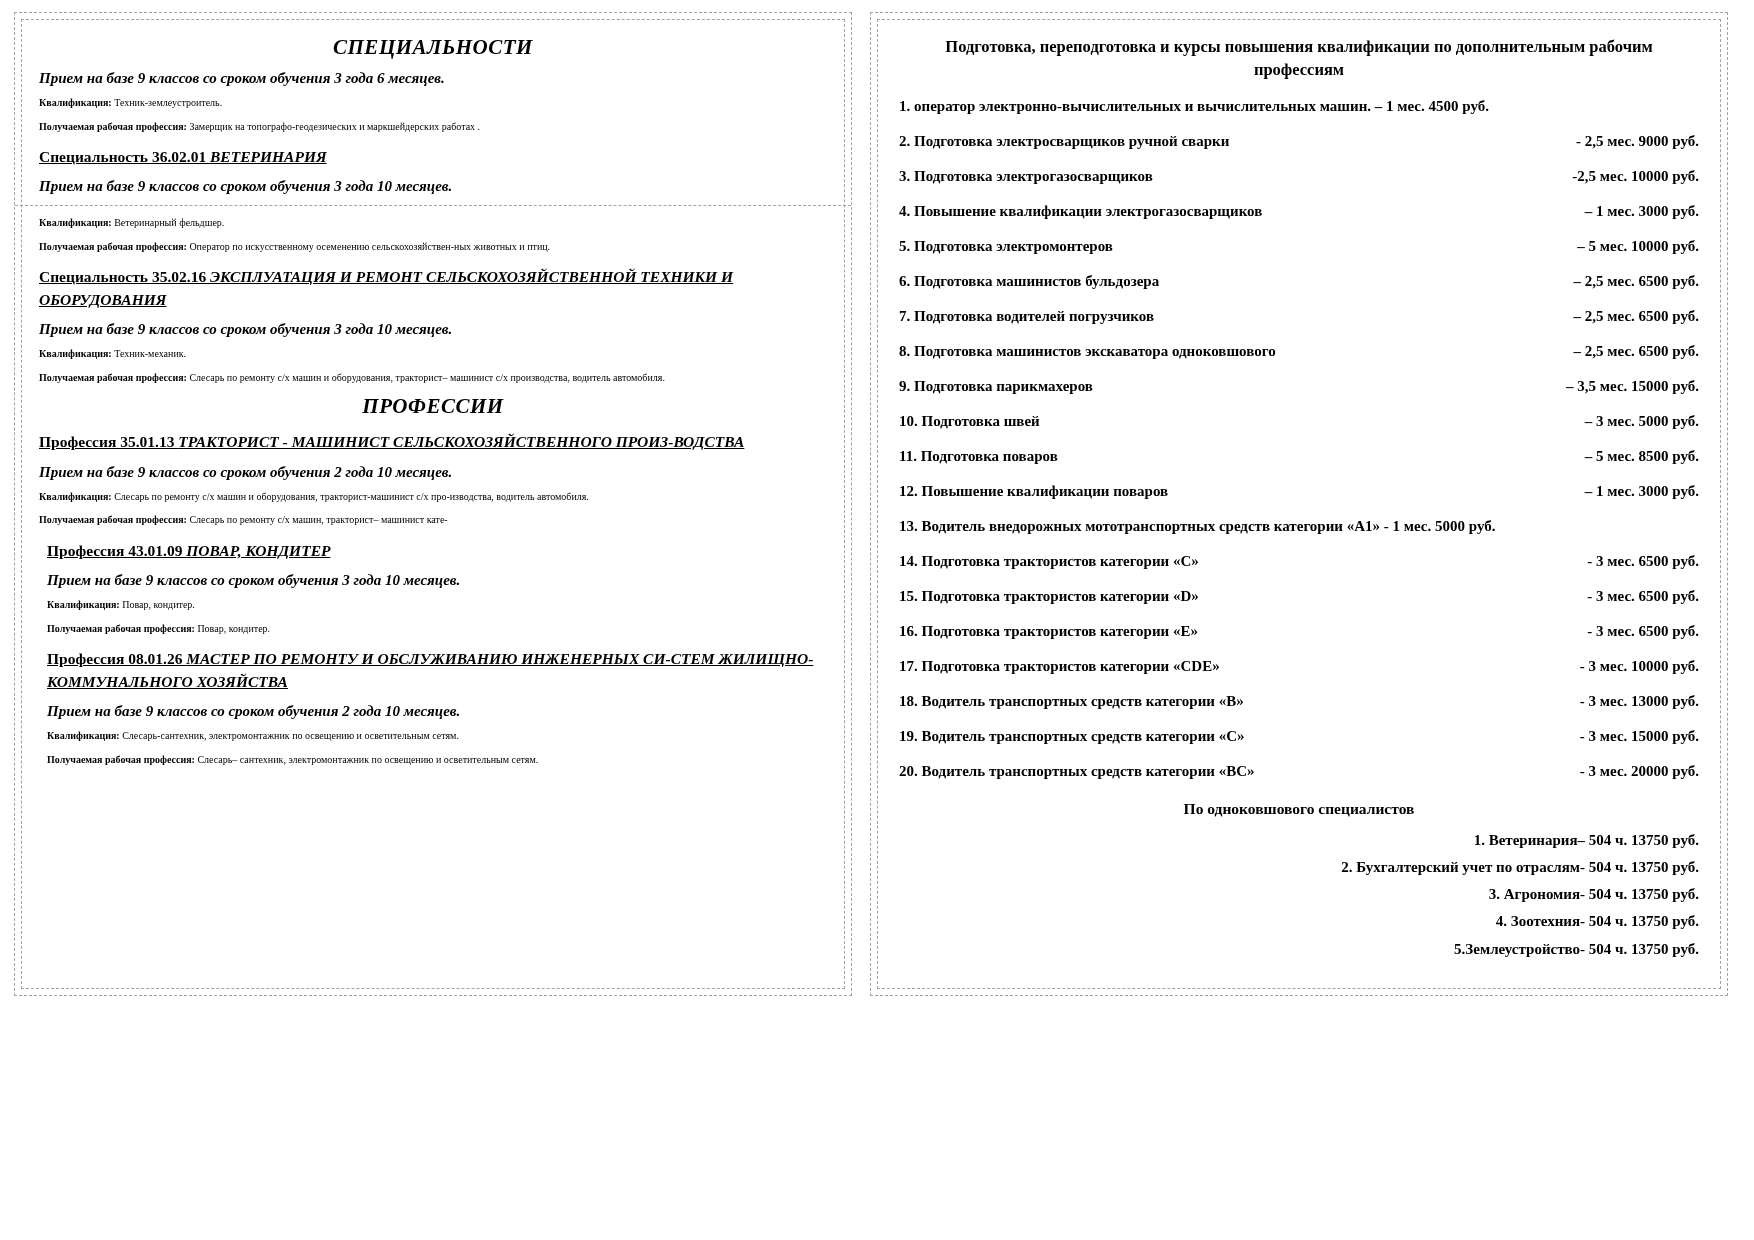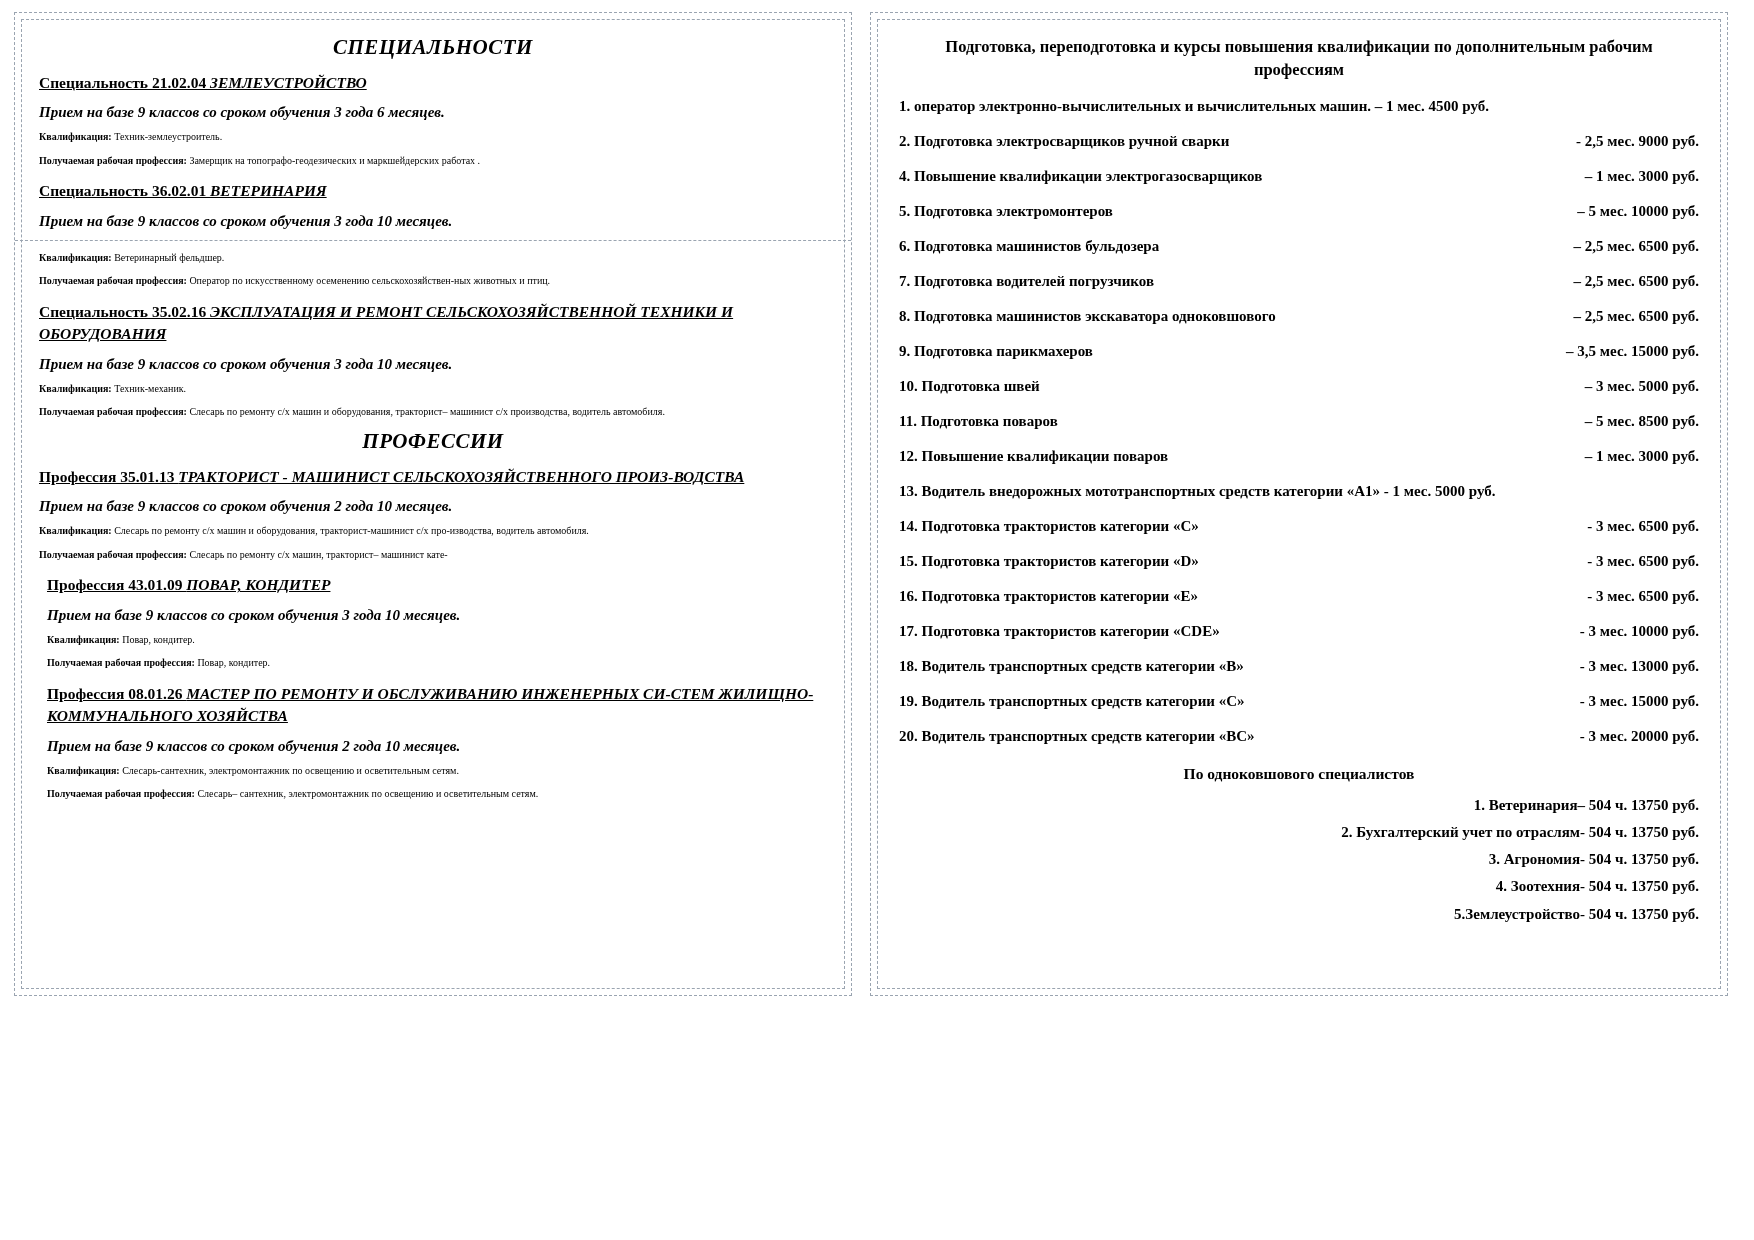--- a/index.html
+++ b/index.html
@@ -142,23 +142,20 @@
 </head>
 <body>
 
 <div class="page">
 
   <div class="col-left">
     <div class="inner-left">
 
       <div class="section-title">СПЕЦИАЛЬНОСТИ</div>
 
-      <div class="spec-head">
-        <span>Специальность 21.02.04 </span><span class="it">ЗЕМЛЕУСТРОЙСТВО</span>
-      </div>
       <div class="bold-line">Прием на базе 9 классов со сроком обучения 3 года 6 месяцев.</div>
       <div class="row">
         <b>Квалификация:</b><span> Техник-землеустроитель.</span>
       </div>
       <div class="row">
         <b>Получаемая рабочая профессия:</b><span> Замерщик на топографо-геодезических и маркшейдерских работах .</span>
       </div>
 
       <div class="spec-head">
         <span>Специальность 36.02.01 </span><span class="it">ВЕТЕРИНАРИЯ</span>
@@ -228,20 +225,24 @@
 
       <div class="course-row wide">
         <span class="c-name">1.  оператор электронно-вычислительных и вычислительных машин. – 1 мес. 4500 руб.</span>
         <span class="c-price"></span>
       </div>
       <div class="course-row">
         <span class="c-name">2.  Подготовка электросварщиков ручной сварки</span>
         <span class="c-price">- 2,5 мес. 9000 руб.</span>
       </div>
       <div class="course-row">
+        <span class="c-name">3. Подготовка электрогазосварщиков</span>
+        <span class="c-price">-2,5 мес. 10000 руб.</span>
+      </div>
+      <div class="course-row">
         <span class="c-name">4. Повышение квалификации электрогазосварщиков</span>
         <span class="c-price">– 1 мес. 3000 руб.</span>
       </div>
       <div class="course-row">
         <span class="c-name">5. Подготовка электромонтеров</span>
         <span class="c-price">– 5 мес. 10000 руб.</span>
       </div>
       <div class="course-row">
         <span class="c-name">6. Подготовка машинистов бульдозера</span>
         <span class="c-price">– 2,5 мес. 6500 руб.</span>

